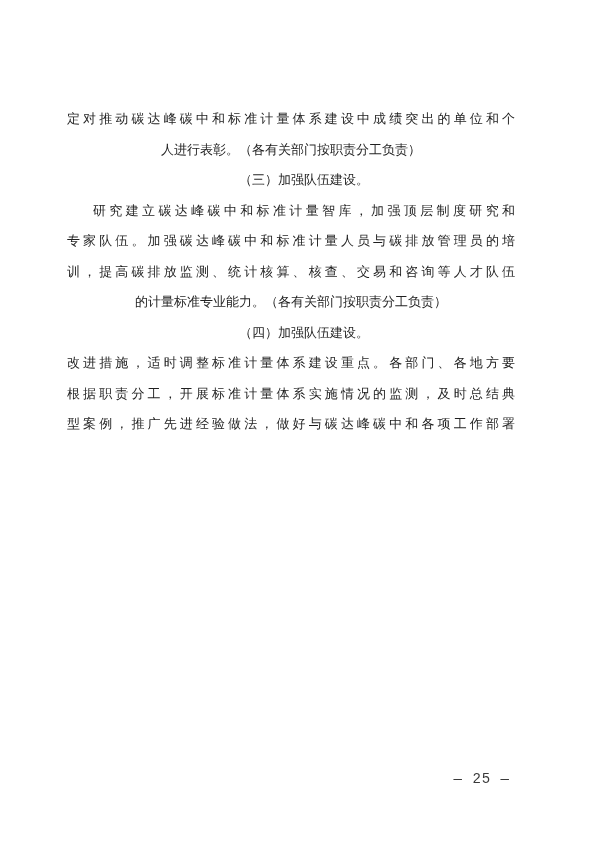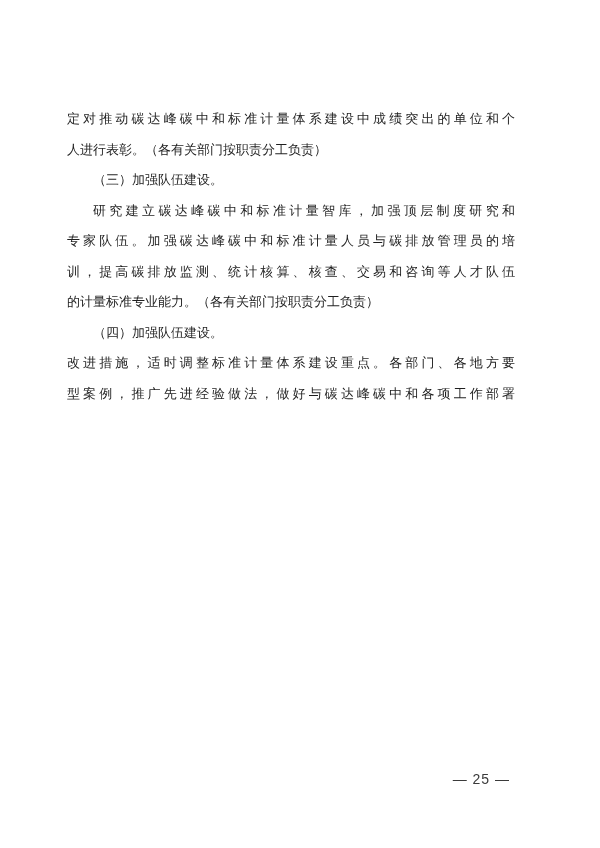--- a/index.html
+++ b/index.html
@@ -21,52 +21,53 @@
     left: 67px;
     top: 104px;
     width: 448px;
     font-size: 13px;
     line-height: 30.5px;
     letter-spacing: 0;
   }
   .line {
     height: 30.5px;
     overflow: hidden;
-    text-align: left;
+    text-align: center;
   }
   .line.fill {
     text-align: justify;
     text-align-last: justify;
     -moz-text-align-last: justify;
   }
   .line.indent {
     text-indent: 2em;
   }
   .footer-page-number {
     position: absolute;
     top: 769px;
     right: 90px;
     font-size: 14px;
     line-height: 20px;
     color: #3a3a3a;
     letter-spacing: 1px;
-    font-family: Liberation Sans, sans-serif;
+    font-family: Liberation Mono, monospace;
   }
 </style>
 </head>
 <body>
 
 <div class="page">
   <div class="body-text">
     <div class="line fill">定对推动碳达峰碳中和标准计量体系建设中成绩突出的单位和个</div>
     <div class="line">人进行表彰。（各有关部门按职责分工负责）</div>
     <div class="line indent">（三）加强队伍建设。</div>
     <div class="line indent fill">研究建立碳达峰碳中和标准计量智库，加强顶层制度研究和</div>
     <div class="line fill">专家队伍。加强碳达峰碳中和标准计量人员与碳排放管理员的培</div>
     <div class="line fill">训，提高碳排放监测、统计核算、核查、交易和咨询等人才队伍</div>
     <div class="line">的计量标准专业能力。（各有关部门按职责分工负责）</div>
     <div class="line indent">（四）加强队伍建设。</div>
     <div class="line fill">改进措施，适时调整标准计量体系建设重点。各部门、各地方要</div>
+    <div class="line fill">根据职责分工，开展标准计量体系实施情况的监测，及时总结典</div>
     <div class="line fill">型案例，推广先进经验做法，做好与碳达峰碳中和各项工作部署</div>
   </div>
 
   <div class="footer-page-number">— 25 —</div>
 </div>
 
 </body></html>

